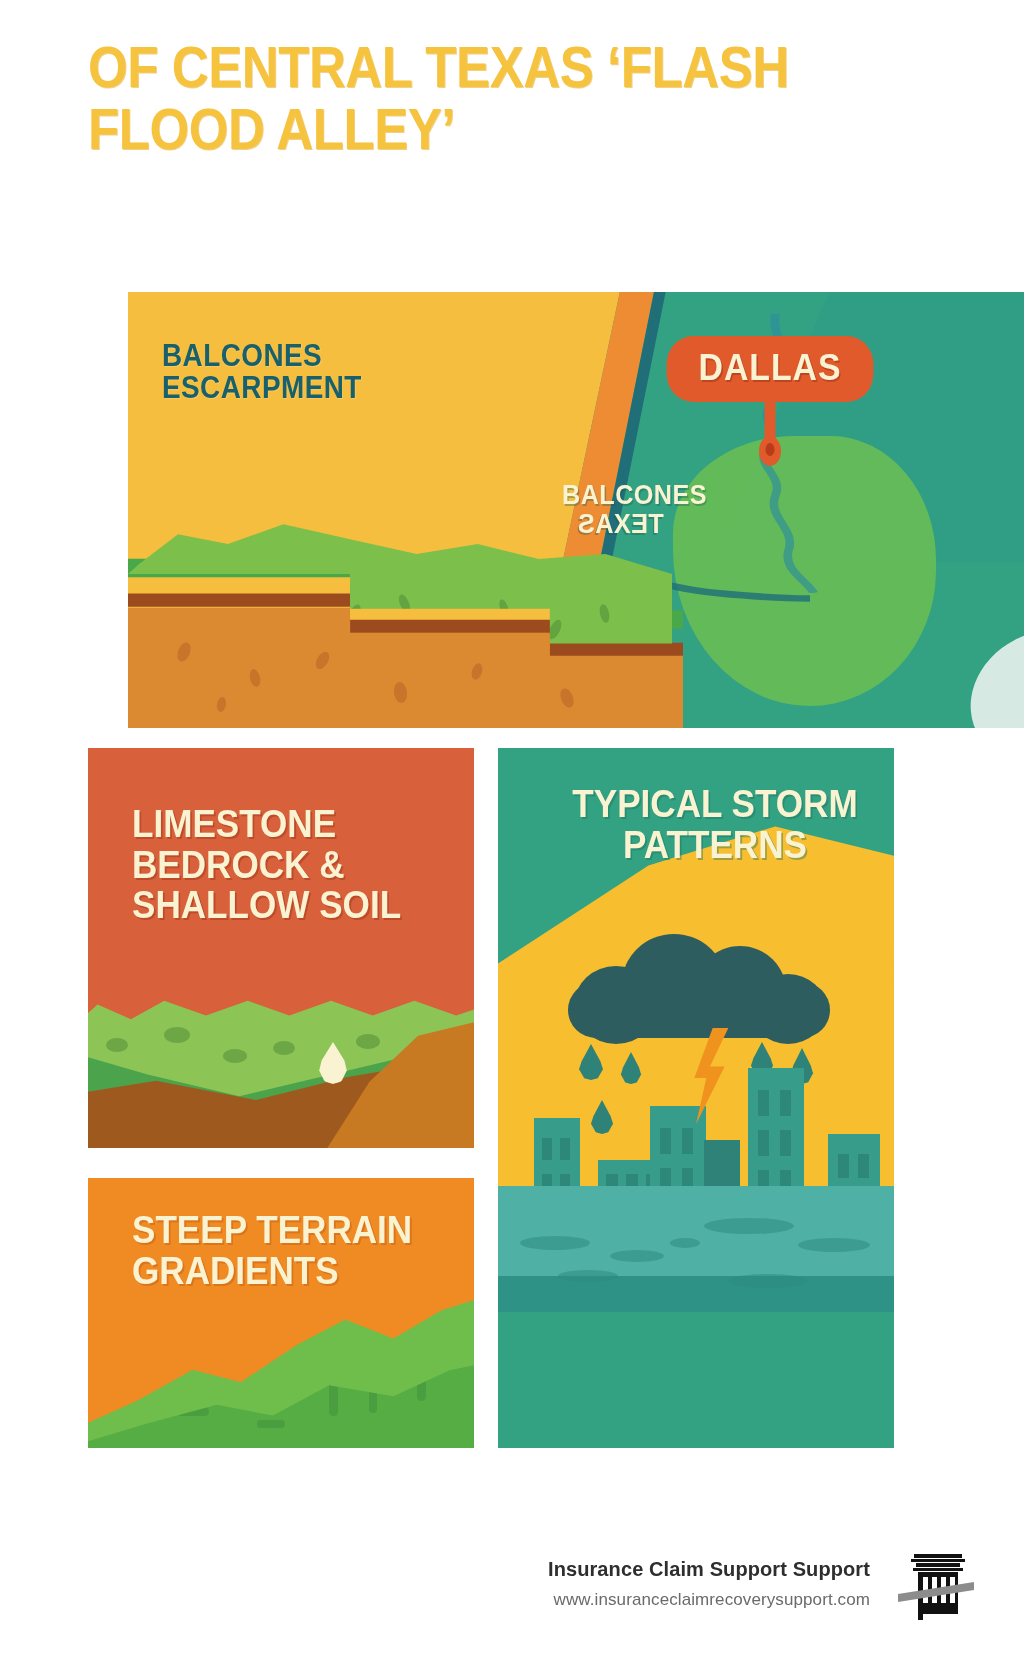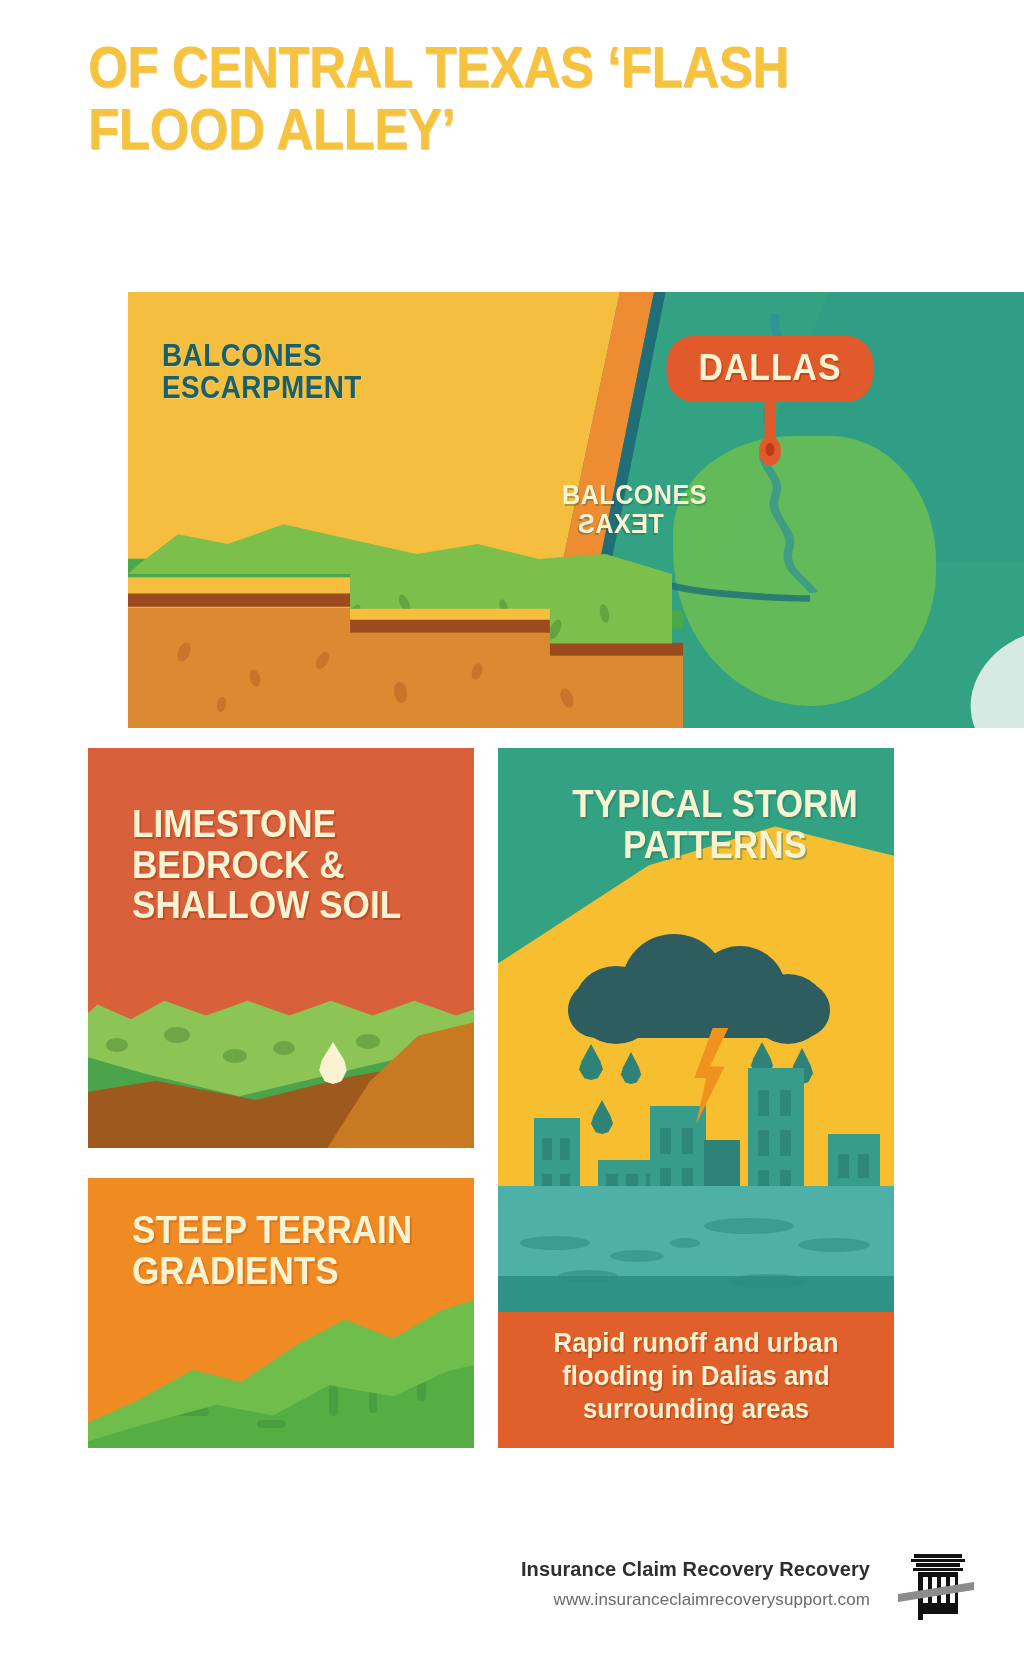--- a/index.html
+++ b/index.html
@@ -443,29 +443,26 @@
   <div class="sp-water"></div>
   <div class="sp-water-dark"></div>
   <div class="puddle" style="left:22px; bottom:198px; width:70px; height:14px;"></div>
   <div class="puddle" style="left:112px;bottom:186px; width:54px; height:12px;"></div>
   <div class="puddle" style="left:172px;bottom:200px; width:30px; height:10px;"></div>
   <div class="puddle" style="left:206px;bottom:214px; width:90px; height:16px;"></div>
   <div class="puddle" style="left:300px;bottom:196px; width:72px; height:14px;"></div>
   <div class="puddle" style="left:60px; bottom:166px; width:60px; height:12px;"></div>
   <div class="puddle" style="left:230px;bottom:160px; width:80px; height:14px;"></div>
 
-  <div class="sp-caption-band">
-    <div class="sp-caption">Rapid runoff and urban flooding in Dalias and surrounding areas</div>
-  </div>
 </div>
 
 <div class="footer">
   <div class="footer-inner">
     <div class="footer-text">
-      <div class="footer-name">Insurance Claim Recovery Recovery</div>
+      <div class="footer-name">Insurance Claim Support Support</div>
       <div class="footer-url">www.insuranceclaimrecoverysupport.com</div>
     </div>
     <div class="logo">
       <svg viewBox="0 0 80 80" width="80" height="80">
 
         <rect x="18" y="8" width="48" height="4" fill="#111"></rect>
         <rect x="15" y="13" width="54" height="3" fill="#111"></rect>
         <rect x="20" y="17" width="44" height="4" fill="#111"></rect>
         <rect x="17" y="22" width="50" height="3" fill="#111"></rect>
 

